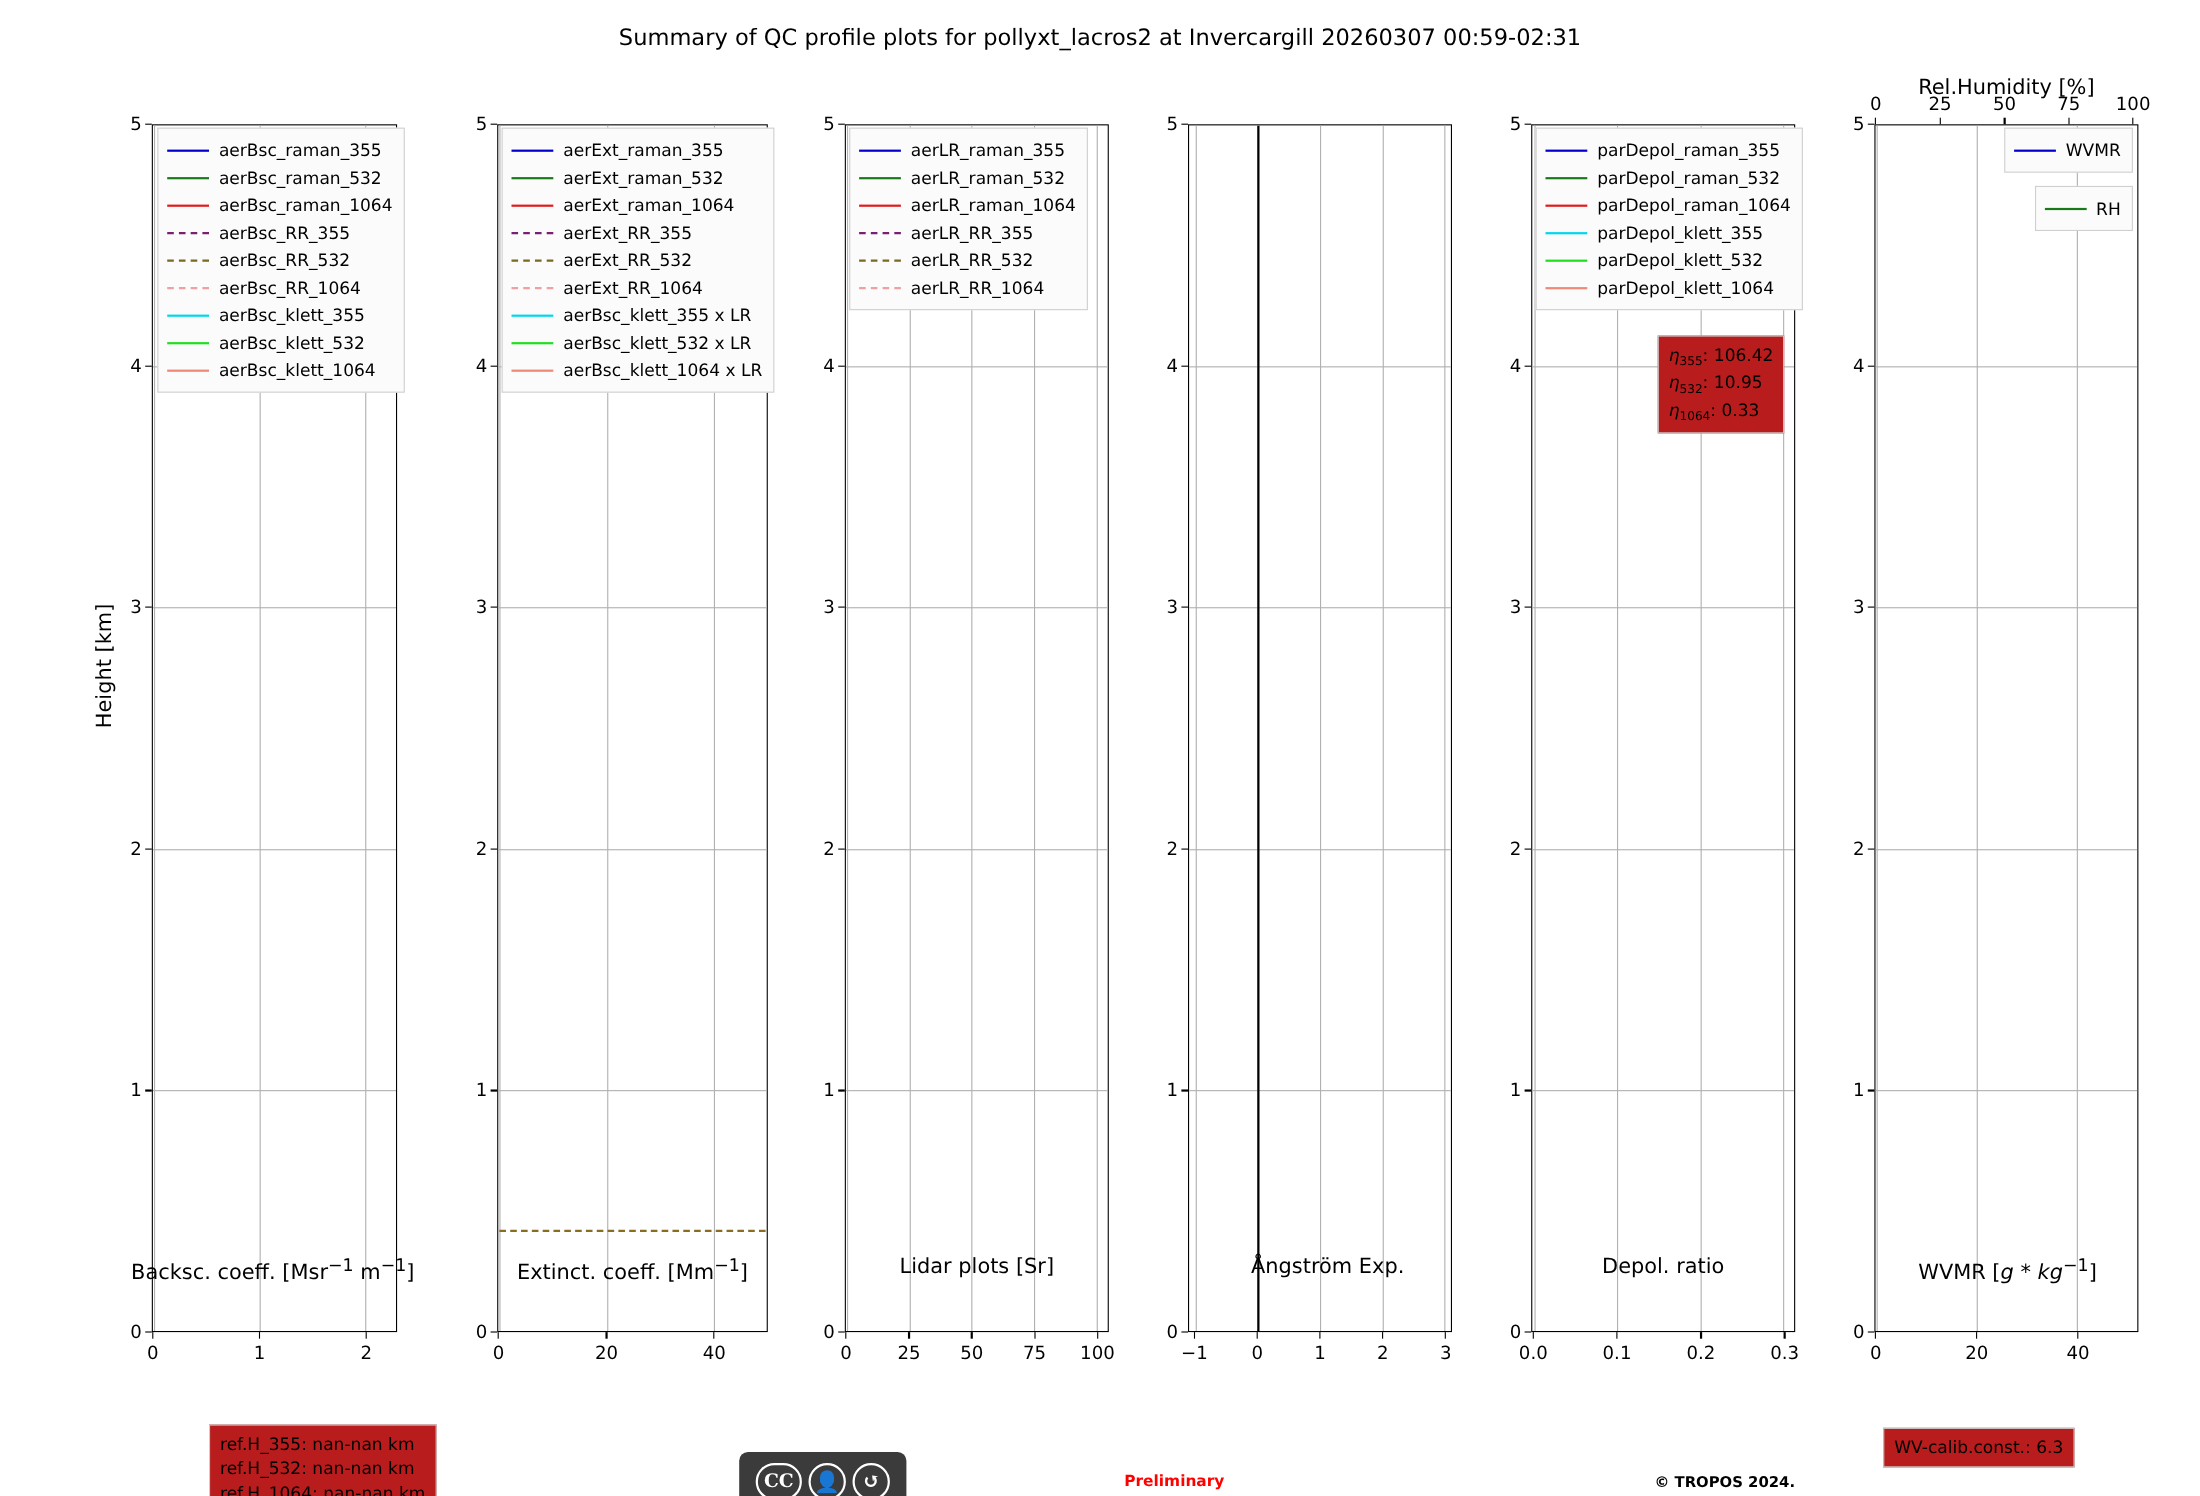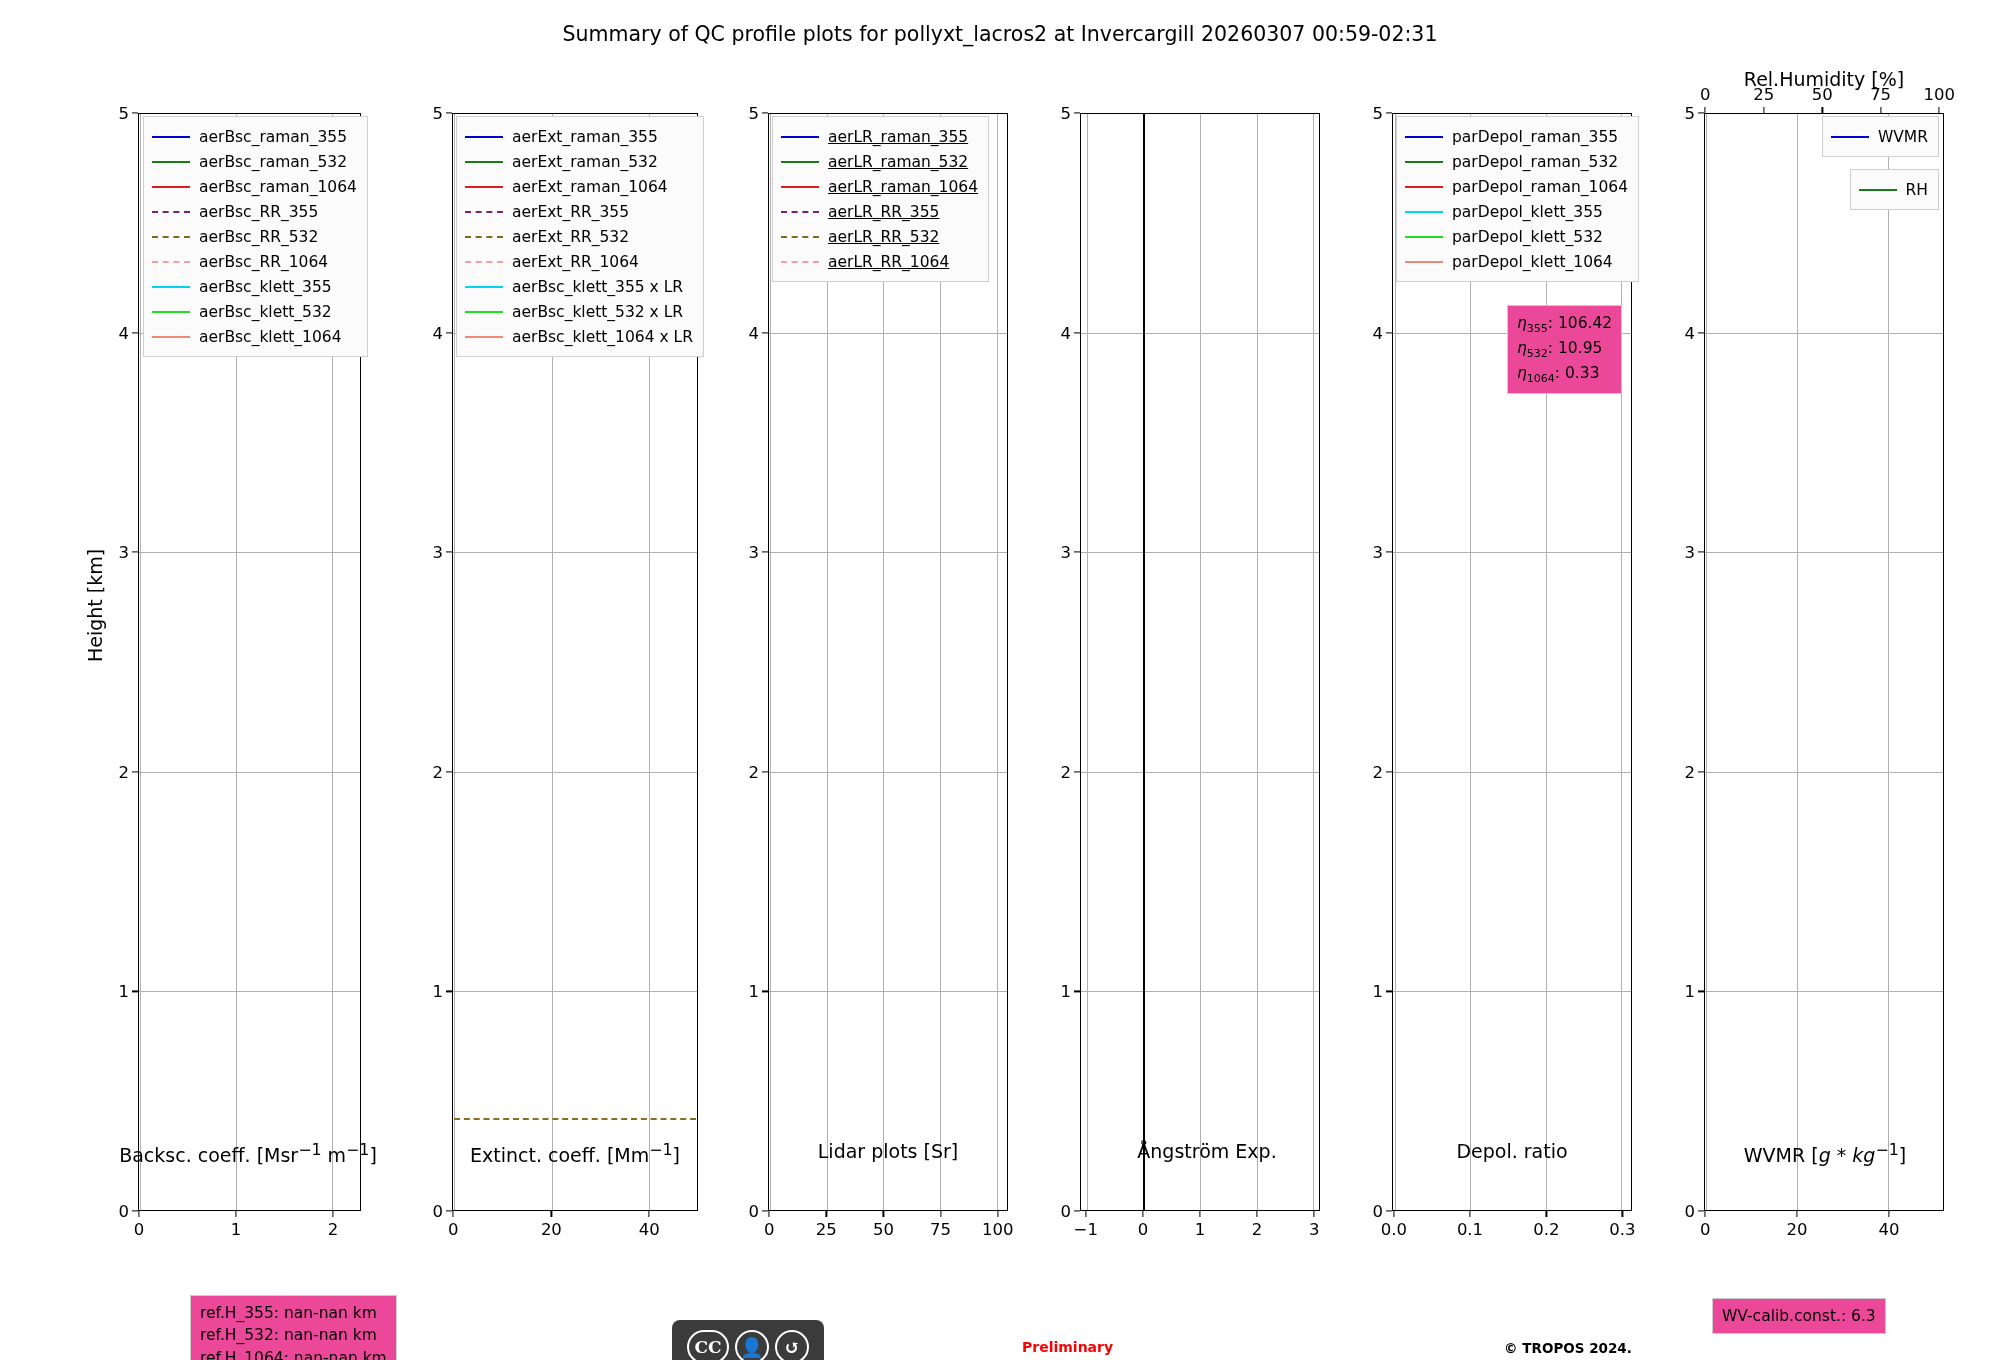--- a/index.html
+++ b/index.html
@@ -156,21 +156,21 @@
   .annbox {
     position: absolute;
     background: #f5f5f5;
     border: 1px solid #d0d0d0;
     font-size: 15.5px;
     padding: 6px 9px;
     line-height: 1.45;
     z-index: 6;
   }
   .annbox.plain {
-    background: #ec4899;
+    background: #b91c1c;
     border: 1px solid #cccccc;
   }
   .faint {
     position: absolute;
     color: #d2d2d2;
     font-size: 14.5px;
     line-height: 1.45;
     z-index: 4;
   }
   .sub { font-size: 11px; vertical-align: sub; }
@@ -425,21 +425,21 @@
   <div class="xtick-label" style="left:0.5%">0</div>
   <div class="xtick-mark" style="left:0.5%"></div>
   <div class="xtick-label" style="left:24.3%">25</div>
   <div class="xtick-mark" style="left:24.3%"></div>
   <div class="xtick-label" style="left:48.1%">50</div>
   <div class="xtick-mark" style="left:48.1%"></div>
   <div class="xtick-label" style="left:71.9%">75</div>
   <div class="xtick-mark" style="left:71.9%"></div>
   <div class="xtick-label" style="left:95.7%">100</div>
   <div class="xtick-mark" style="left:95.7%"></div>
-  <div class="legend" style="left:4px; top:3px;text-decoration:underline;">
+  <div class="legend" style="left:4px; top:3px;">
     <div class="legend-row">
         <span class="lk solid" style="border-top-color:#0000cd"></span>
         <span>aerLR_raman_355</span>
       </div>
     <div class="legend-row">
         <span class="lk solid" style="border-top-color:#1a7a1a"></span>
         <span>aerLR_raman_532</span>
       </div>
     <div class="legend-row">
         <span class="lk solid" style="border-top-color:#e01b1b"></span>

